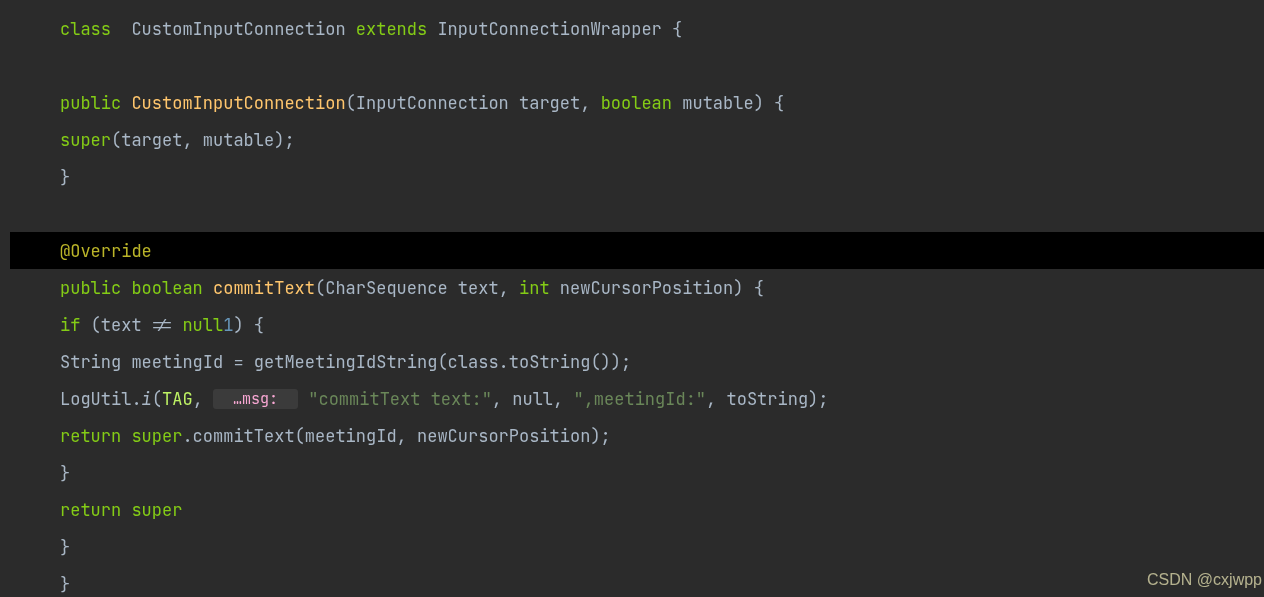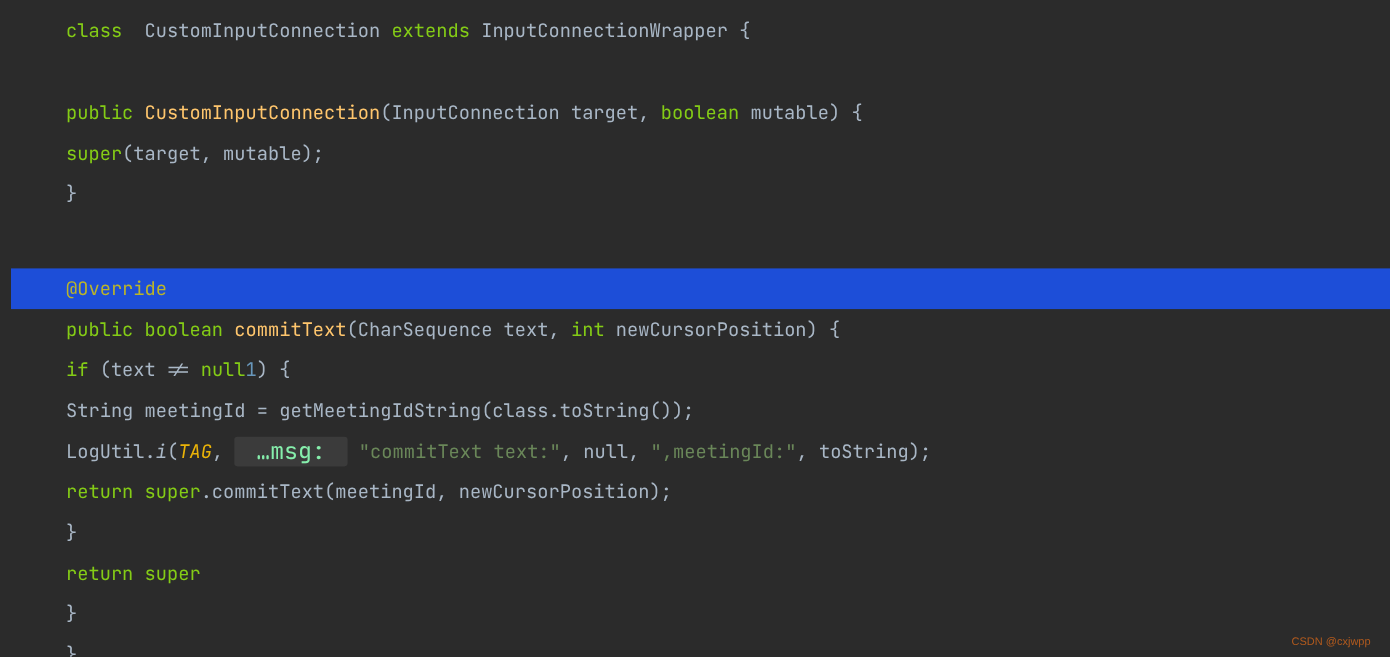--- a/index.html
+++ b/index.html
@@ -21,39 +21,38 @@
   }
   .line {
     height: 37px;
     display: flex;
     align-items: center;
     white-space: pre;
     padding-left: 50px;
     position: relative;
   }
   .highlighted-line {
-    background: #1d4ed8;
-    margin-top: 12px;
+    background: #000000;
   }      
   .kw-orange  { color: #84cc16; }
   .class-name { color: #a9b7c6; }
   .method-def { color: #ffc66d; }      
   .annotation { color: #bbb529; }
   .string     { color: #6a8759; }      
-  .field-ref  { color: #eab308; font-style: italic; }  
-  .hint       { color: #86efac; background: #3b3b3b; border-radius: 3px; padding: 0 20px; font-size: 21px; }
+  .field-ref  { color: #bef264; }  
+  .hint       { color: #f9a8d4; background: #3b3b3b; border-radius: 3px; padding: 0 20px; font-size: 15px; }
   .punct      { color: #a9b7c6; }
 
   .watermark {
     position: absolute;
-    right: 18px;
+    right: 2px;
     bottom: 8px;
-    color: #f97316;
+    color: #fef9c3;
     font-family: Arial, sans-serif;
-    font-size: 10px;
+    font-size: 16px;
     opacity: 0.65;
   }
 </style>
 </head>
 <body>
 
 <div class="editor">
 
   <div class="line">
     <span class="kw-orange">class </span>

